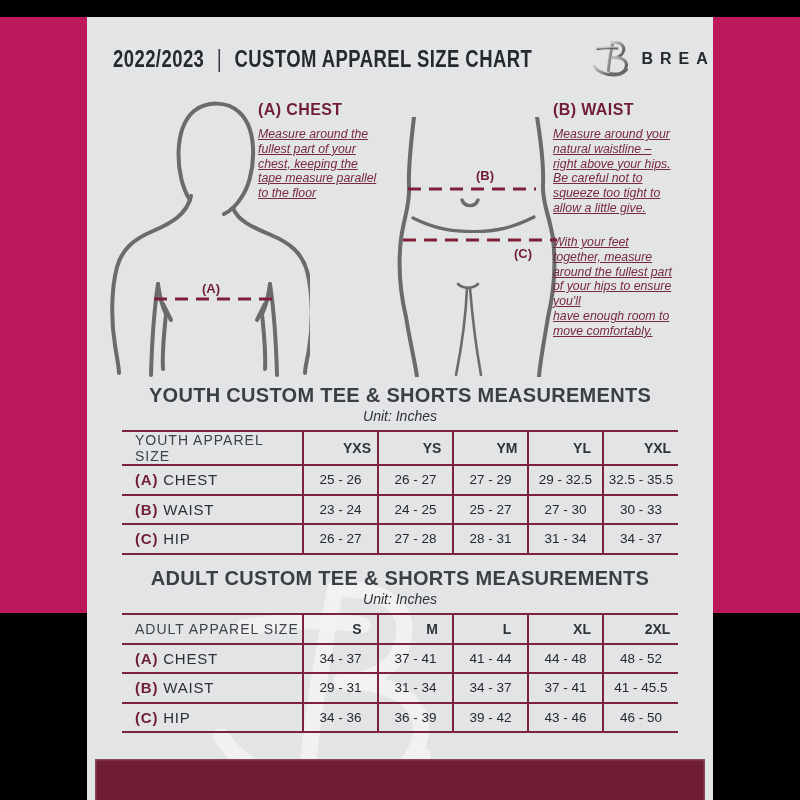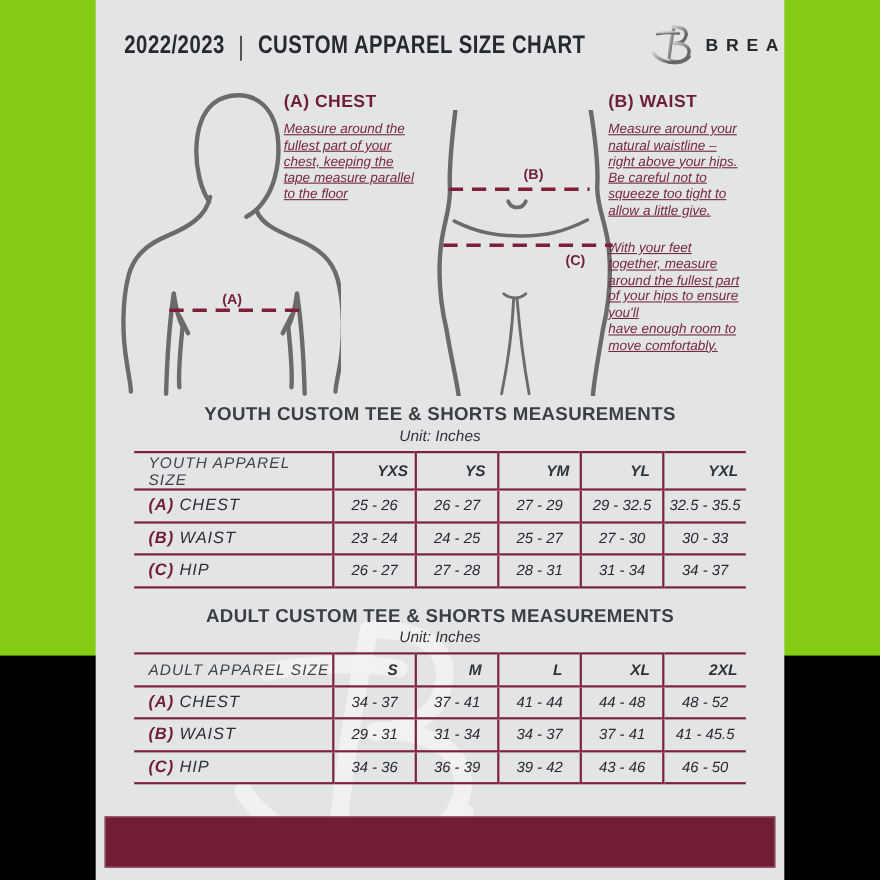--- a/index.html
+++ b/index.html
@@ -5,21 +5,21 @@
   :root{
     --maroon:#701d35;
     --table-border:#7c2240;
     --dark:#2b2f34;
     --doc-bg:#e3e4e6;
     --sil:#696b6c;
   }
   *{margin:0;padding:0;box-sizing:border-box;}
   html,body{width:800px;height:800px;background:#000;overflow:hidden;
     font-family:"Liberation Sans",sans-serif;}
-  .stage{position:relative;width:800px;height:596px;background:#84cc16;}
+  .stage{position:relative;width:800px;height:596px;background:#be185d;margin-top:17px;}
   .document{position:absolute;left:87px;top:0;width:626px;height:800px;
     background:var(--doc-bg);overflow:hidden;}
 
   
   .header{position:absolute;top:18px;left:26px;right:20px;height:48px;
     display:flex;align-items:center;justify-content:space-between;z-index:2;}
   .doc-title{display:flex;align-items:center;gap:12px;color:#26292d;
     font-weight:bold;font-size:21px;letter-spacing:.5px;white-space:nowrap;
     transform:scale(.88,1.1);transform-origin:left center;}
   .doc-title .sep{font-weight:normal;color:#3a3d41;font-size:22px;padding:0 2px;}
@@ -43,30 +43,30 @@
   .fig-lower{left:303px;top:100px;}
   .sil{stroke:var(--sil);stroke-width:4;fill:none;stroke-linecap:round;}
   .dash{stroke:#7e1f36;stroke-width:3.2;fill:none;stroke-dasharray:13 8;}
   .fig-label{fill:var(--maroon);font-weight:bold;font-size:13px;
     font-family:"Liberation Sans",sans-serif;}
 
   
   .size-section{position:absolute;left:0;width:626px;z-index:2;text-align:center;}
   .sec-youth{top:367px;}
   .sec-adult{top:550px;}
-  .sec-title{font-size:17px;font-weight:bold;color:#3b3f45;letter-spacing:.3px;}
+  .sec-title{font-size:20px;font-weight:bold;color:#3b3f45;letter-spacing:.3px;}
   .sec-unit{font-size:14px;font-style:italic;color:#2f3338;margin-top:1px;}
   .size-table{border-collapse:collapse;table-layout:fixed;width:556px;
     margin:6px auto 0 35px;}
   .size-table col.c0{width:181px;}
   .size-table tr{border-bottom:2px solid var(--table-border);}
   .size-table thead tr{border-top:2px solid var(--table-border);}
   .size-table th + th,.size-table td + td{border-left:2px solid var(--table-border);}
   .size-table th,.size-table td{height:29.5px;text-align:center;vertical-align:middle;
-    background:transparent;font-style:italic;}
+    background:transparent;}
   .size-table th{font-size:14px;font-weight:bold;color:#2e3338;padding-left:33px;}
   .size-table th.label-col{font-weight:normal;font-size:14px;color:#3e4348;
     letter-spacing:1px;text-align:left;padding-left:13px;}
   .size-table td{font-size:13.5px;color:#25292e;}
   .size-table td.label-col{text-align:left;padding-left:13px;font-size:15px;
     color:#2c3035;letter-spacing:.8px;}
   .size-table td.label-col .prefix{color:var(--maroon);font-weight:bold;
     margin-right:5px;}
 
   

